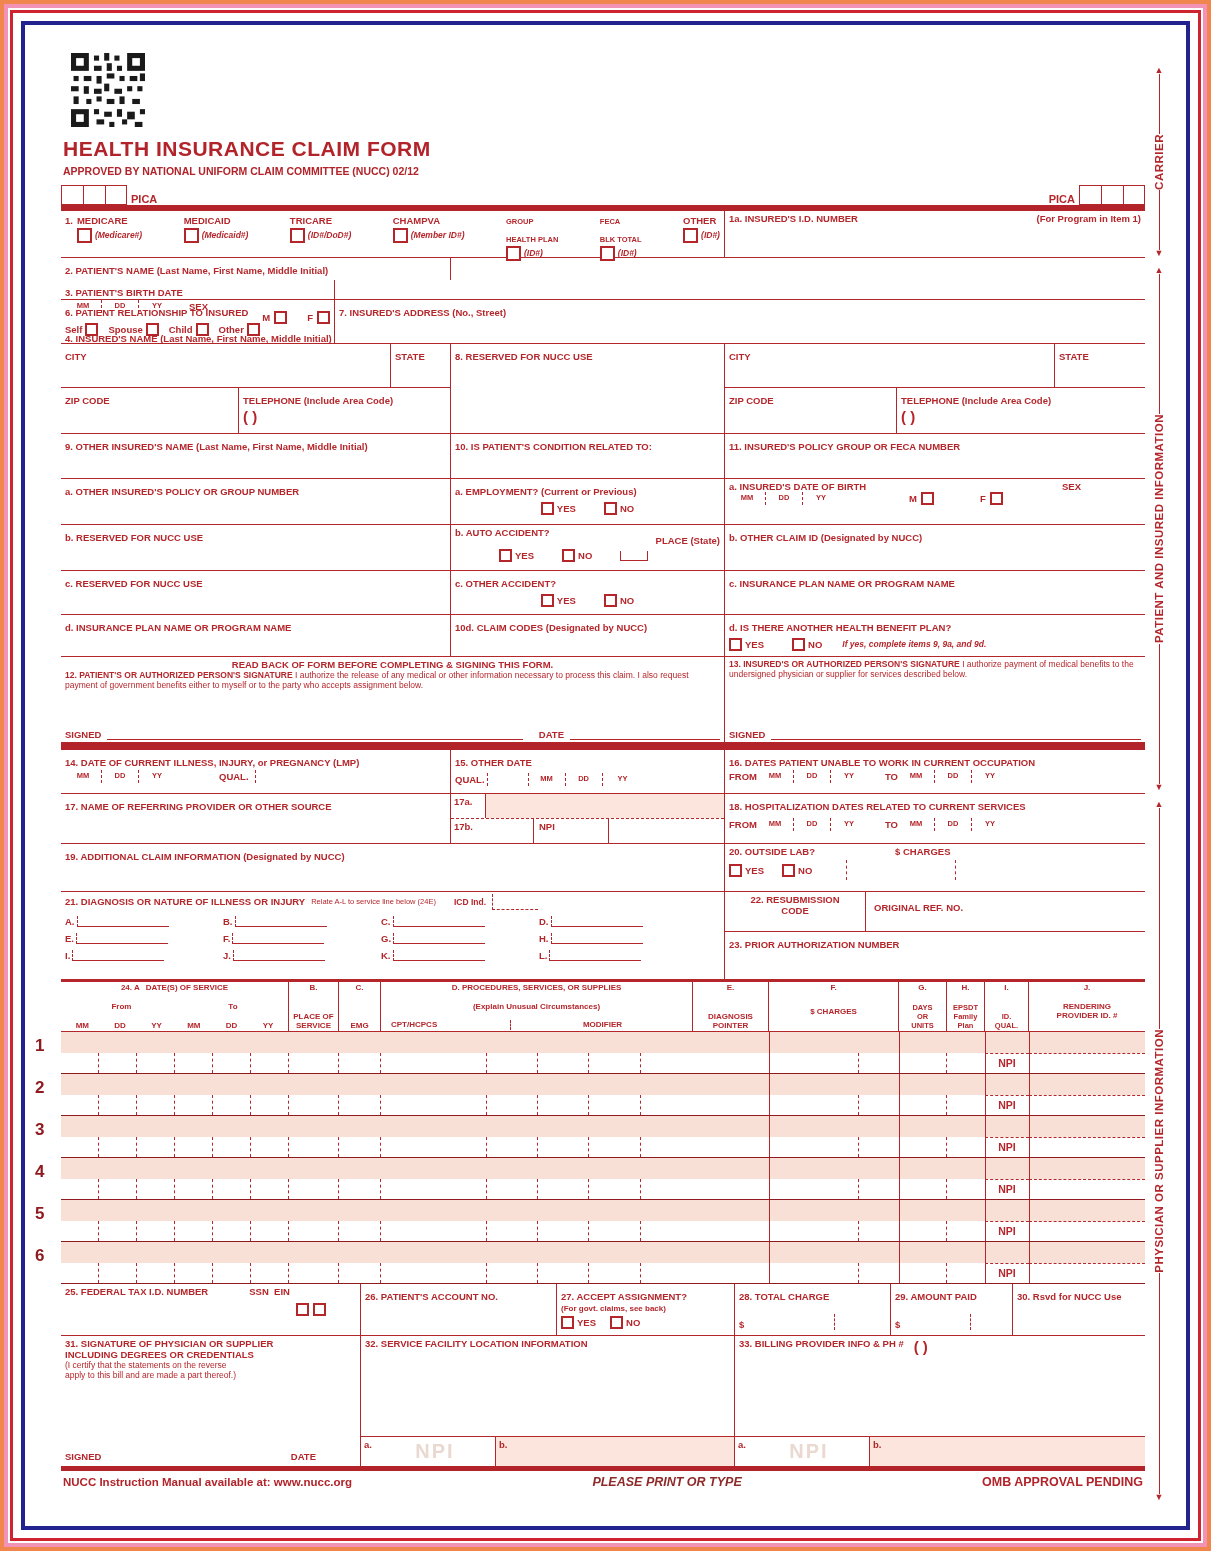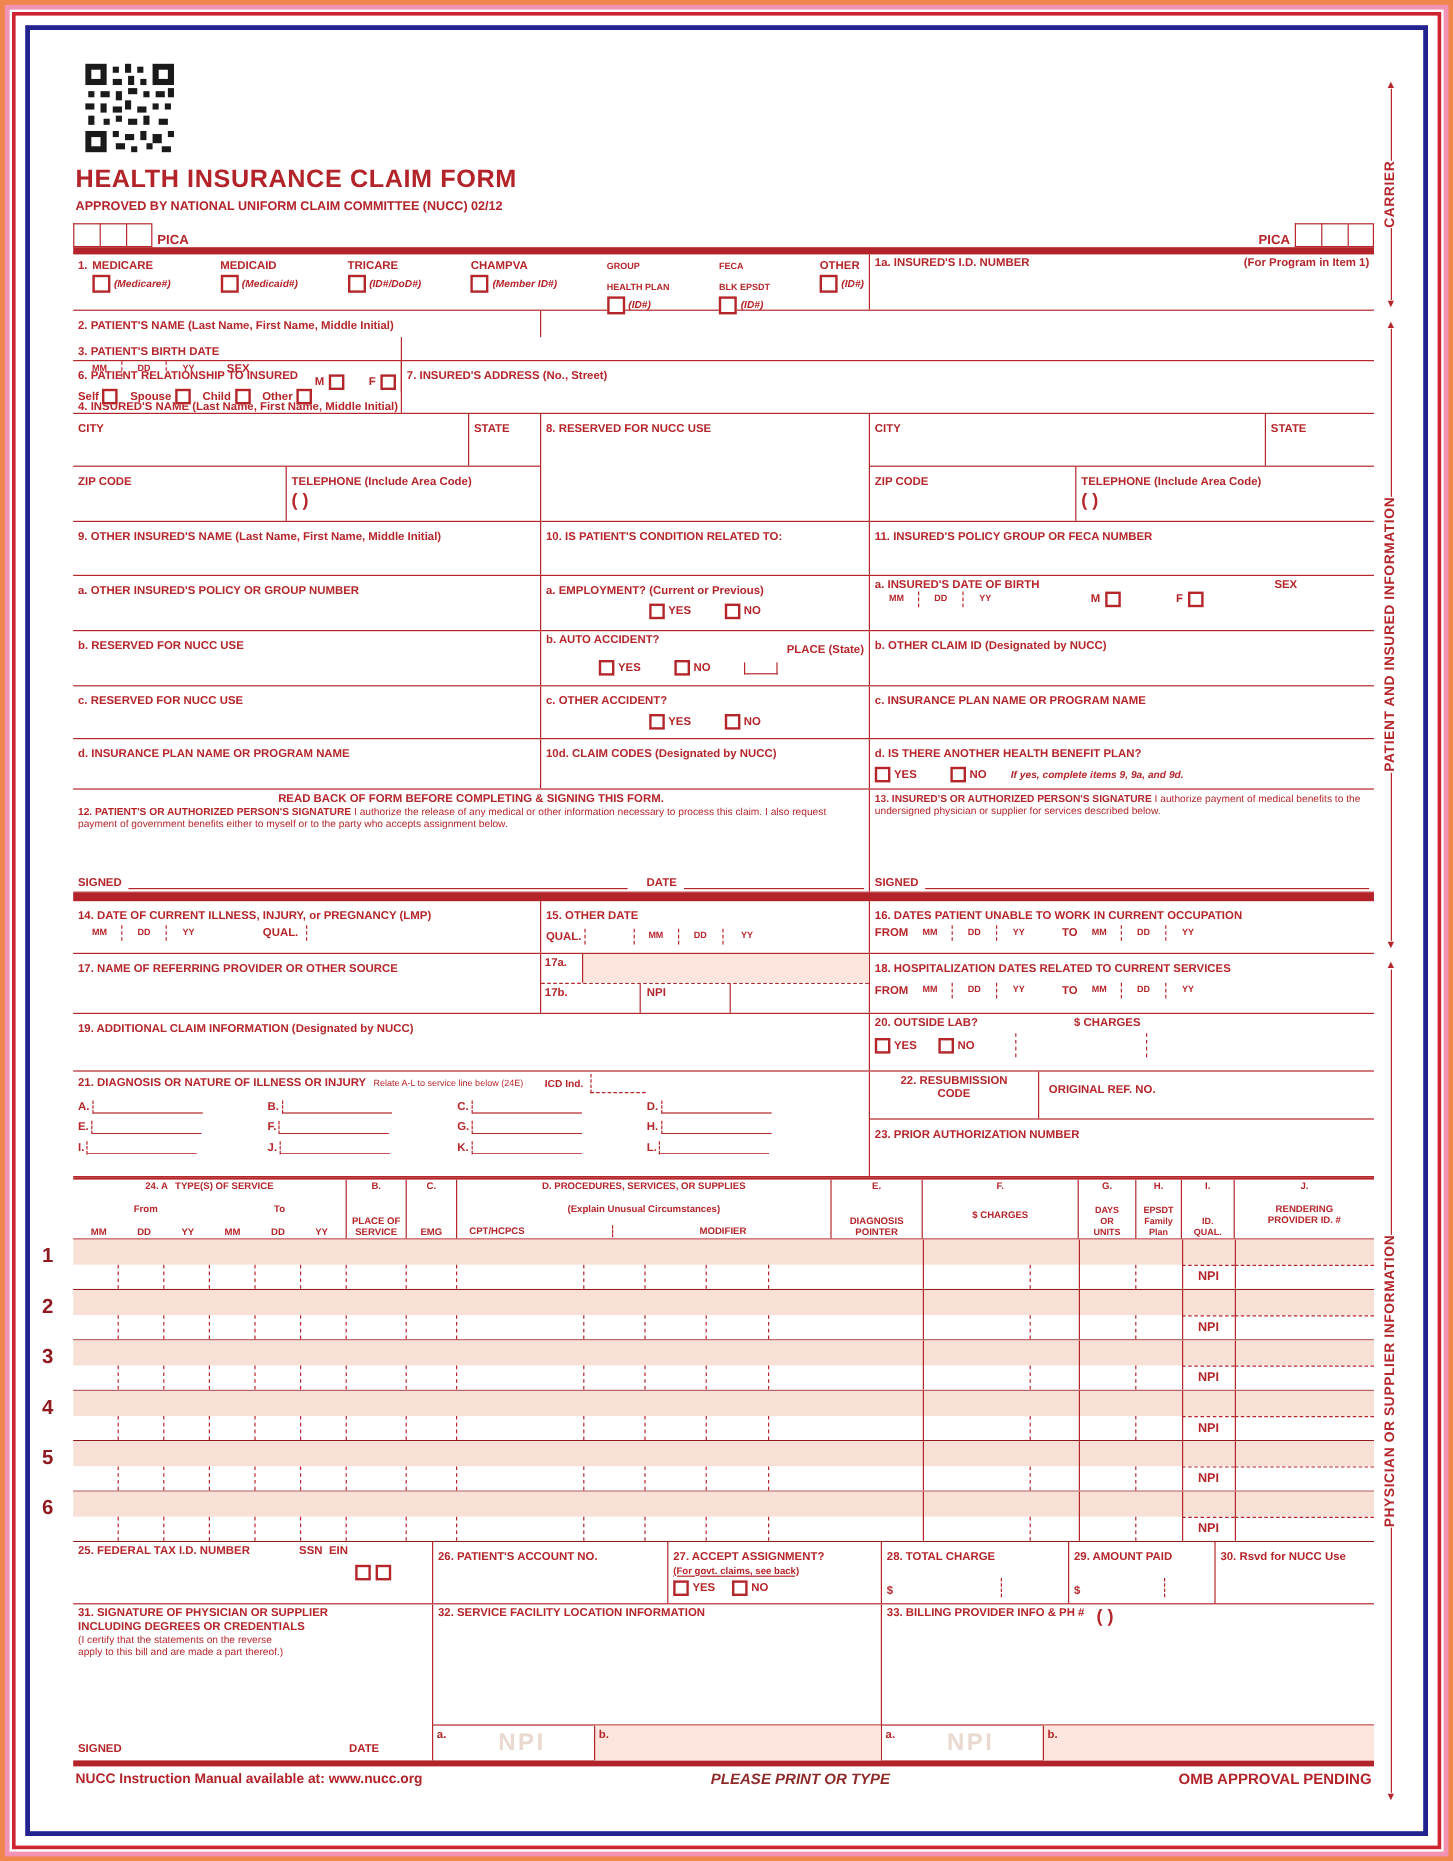--- a/index.html
+++ b/index.html
@@ -76,21 +76,21 @@
   
   .vsec{position:absolute;left:8px;display:flex;flex-direction:column;align-items:center;}
   .vtext{writing-mode:vertical-rl;transform:rotate(180deg);font-weight:700;color:var(--red);font-size:11.5px;letter-spacing:.5px;white-space:nowrap;}
   .ah{color:var(--red);font-size:9px;line-height:7px;}
   .vline{width:0;border-left:1px solid var(--red);flex:1;min-height:8px;}
 
   .footer{display:flex;justify-content:space-between;align-items:center;padding:4px 2px 0 2px;color:var(--bar);}
   .footer .fl1{font-size:11.5px;font-weight:700;}
   .footer .fc{font-size:12.5px;font-weight:700;font-style:italic;color:#8f2a2a;}
   .footer .fr{font-size:12.5px;font-weight:700;}
-  .small-note{font-size:8px;font-weight:700;text-decoration:underline;}
+  .small-note{font-size:8px;font-weight:700;}
 </style>
 </head>
 <body>
 
 <div class="f1">
 <div class="f2">
 <div class="f3">
 <div class="f4">
 <div class="f5">
 <div class="f6">
@@ -190,21 +190,21 @@
           <div><span class="lbl">CHAMPVA</span><div style="display:flex;gap:3px;align-items:center;">
                               <span class="cb"></span>
                               <span class="lbl sm it">(Member ID#)</span>
                             </div></div>
           <div><span class="lbl xs pre">GROUP
 HEALTH PLAN</span><div style="display:flex;gap:3px;align-items:center;">
                               <span class="cb"></span>
                               <span class="lbl sm it">(ID#)</span>
                             </div></div>
           <div><span class="lbl xs pre">FECA
-BLK EPSDT</span><div style="display:flex;gap:3px;align-items:center;">
+BLK TOTAL</span><div style="display:flex;gap:3px;align-items:center;">
                               <span class="cb"></span>
                               <span class="lbl sm it">(ID#)</span>
                             </div></div>
           <div><span class="lbl">OTHER</span><div style="display:flex;gap:3px;align-items:center;">
                               <span class="cb"></span>
                               <span class="lbl sm it">(ID#)</span>
                             </div></div>
         </div>
       </div>
       <div class="cell" style="flex:1;">
@@ -594,21 +594,21 @@
           <span class="lbl">23. PRIOR AUTHORIZATION NUMBER</span>
         </div>
       </div>
     </div>
 
     
     <div class="t24h">
       <div class="cell" style="width:228px;position:relative;">
         <div style="display:flex;width:100%;justify-content:center;gap:6px;">
                           <span>24. A</span>
-                          <span>TYPE(S) OF SERVICE</span>
+                          <span>DATE(S) OF SERVICE</span>
                         </div>
         <div style="display:flex;width:100%;justify-content:space-around;">
                           <span>From</span>
                           <span>To</span>
                         </div>
         <div style="display:flex;width:100%;justify-content:space-around;">
           <span>MM</span>
                           <span>DD</span>
                           <span>YY</span>
           <span>MM</span>

